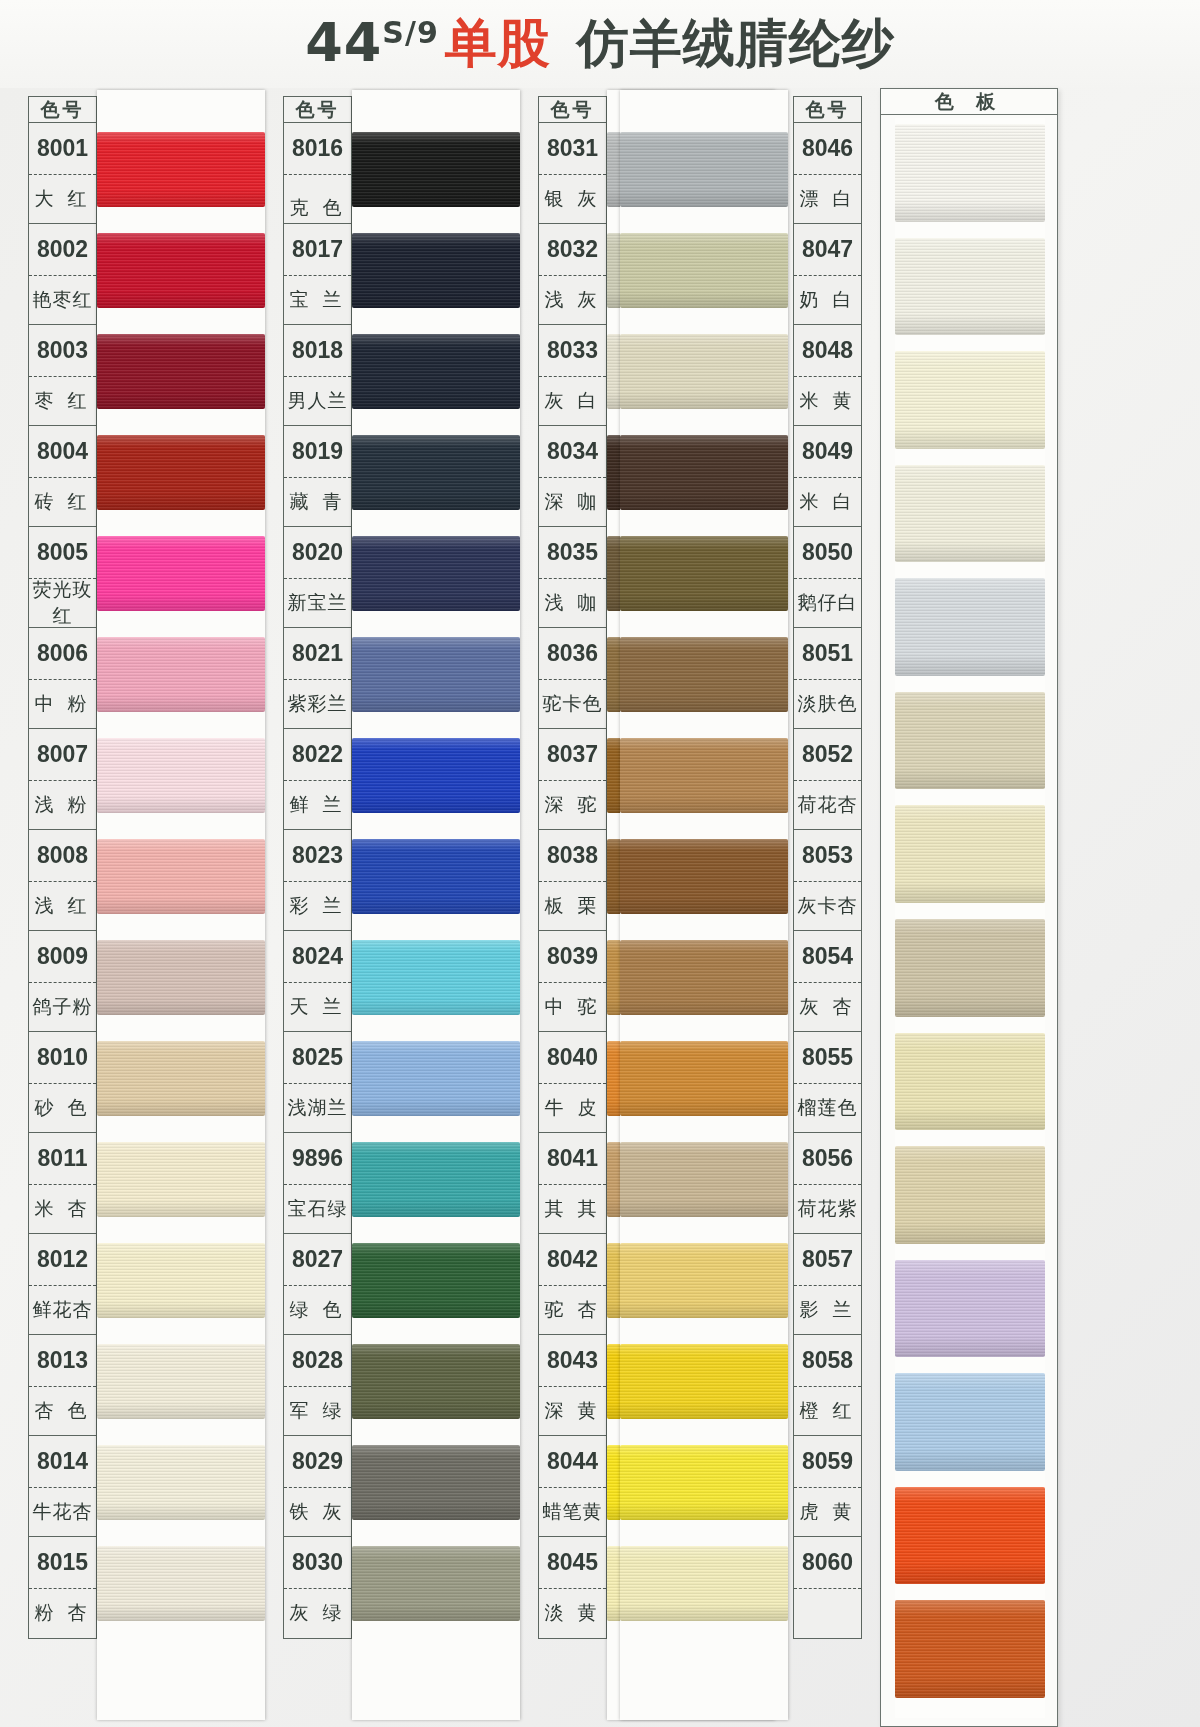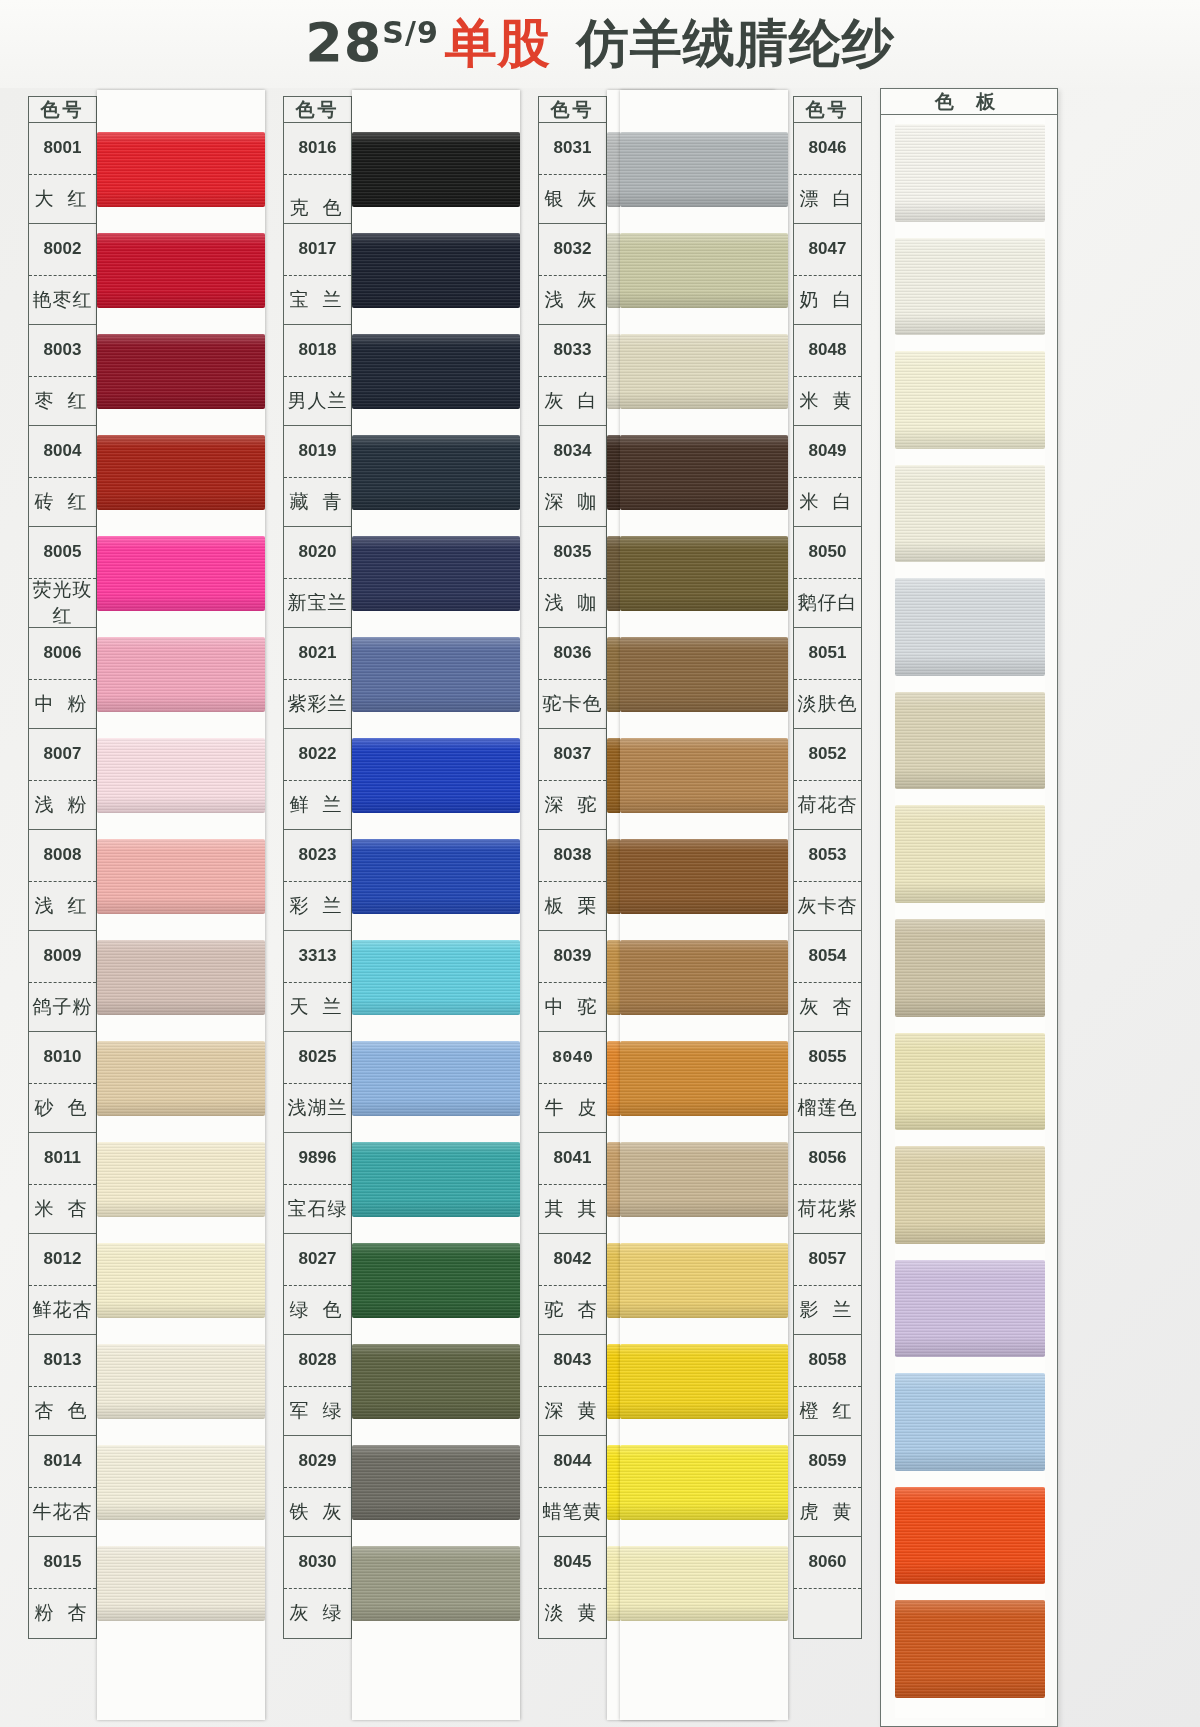--- a/index.html
+++ b/index.html
@@ -43,21 +43,21 @@
     height:25px;line-height:25px;text-align:center;
     font-size:19px;font-weight:bold;color:#3e4a44;
     border-bottom:1.5px solid #5c6660;border-top:1.5px solid #5c6660;
     letter-spacing:3px;background:#f2f2f0;
     font-family:"DejaVu Sans","Liberation Sans",sans-serif;
   }
   .row{border-bottom:1.5px solid #5c6660;box-sizing:border-box;}
   .row:last-child{border-bottom:none;}
   .code{
     text-align:center;font-weight:bold;color:#343e39;
-    font-size:17px;letter-spacing:0px;
+    font-size:23px;letter-spacing:0px;
     border-bottom:1.5px dashed #4e5853;
     display:flex;align-items:center;justify-content:center;
     font-family:"Liberation Sans","DejaVu Sans",sans-serif;
   }
   .nm{
     text-align:center;color:#2f3a35;font-size:19px;
     display:flex;align-items:center;justify-content:center;
     letter-spacing:1px;
     font-family:"DejaVu Sans","Liberation Sans",sans-serif;
   }
@@ -109,21 +109,21 @@
     font-family:"DejaVu Sans","Liberation Sans",sans-serif;
     pointer-events:none;
   }
   #watermark .sm{font-size:16px;display:block;letter-spacing:2px;margin-top:-6px;}
 </style>
 </head>
 <body>
 
 <div id="title-bar">
   <div id="title-text">
-    <span class="num">28</span><span class="sup">S/9</span><span class="red">单股</span><span class="gap"></span><span>仿羊绒腈纶纱</span>
+    <span class="num">44</span><span class="sup">S/9</span><span class="red">单股</span><span class="gap"></span><span>仿羊绒腈纶纱</span>
   </div>
 </div>
 
 <div id="sheet">
   <div id="watermark">
     <span>毛织40</span>
     <span class="sm">毛织之家</span>
   </div>
 
   <div class="group" id="g0">
@@ -282,21 +282,21 @@
         </div>
         <div class="row" style="height: 101px;">
           <div class="code" style="height: 50.5px;">8022</div>
           <div class="nm l2" style="height: 49px;">鲜 兰</div>
         </div>
         <div class="row" style="height: 101px;">
           <div class="code" style="height: 50.5px;">8023</div>
           <div class="nm l2" style="height: 49px;">彩 兰</div>
         </div>
         <div class="row" style="height: 101px;">
-          <div class="code" style="height: 50.5px;">3313</div>
+          <div class="code" style="height: 50.5px;">8024</div>
           <div class="nm l2" style="height: 49px;">天 兰</div>
         </div>
         <div class="row" style="height: 101px;">
           <div class="code" style="height: 50.5px;">8025</div>
           <div class="nm" style="height: 49px;">浅湖兰</div>
         </div>
         <div class="row" style="height: 101px;">
           <div class="code" style="height: 50.5px;">9896</div>
           <div class="nm" style="height: 49px;">宝石绿</div>
         </div>
@@ -413,21 +413,21 @@
         </div>
         <div class="row" style="height: 101px;">
           <div class="code" style="height: 50.5px;">8038</div>
           <div class="nm l2" style="height: 49px;">板 栗</div>
         </div>
         <div class="row" style="height: 101px;">
           <div class="code" style="height: 50.5px;">8039</div>
           <div class="nm l2" style="height: 49px;">中 驼</div>
         </div>
         <div class="row" style="height: 101px;">
-          <div class="code" style="height: 50.5px; font-family: Liberation Mono, monospace;">8040</div>
+          <div class="code" style="height: 50.5px;">8040</div>
           <div class="nm l2" style="height: 49px;">牛 皮</div>
         </div>
         <div class="row" style="height: 101px;">
           <div class="code" style="height: 50.5px;">8041</div>
           <div class="nm l2" style="height: 49px;">其 其</div>
         </div>
         <div class="row" style="height: 101px;">
           <div class="code" style="height: 50.5px;">8042</div>
           <div class="nm l2" style="height: 49px;">驼 杏</div>
         </div>

